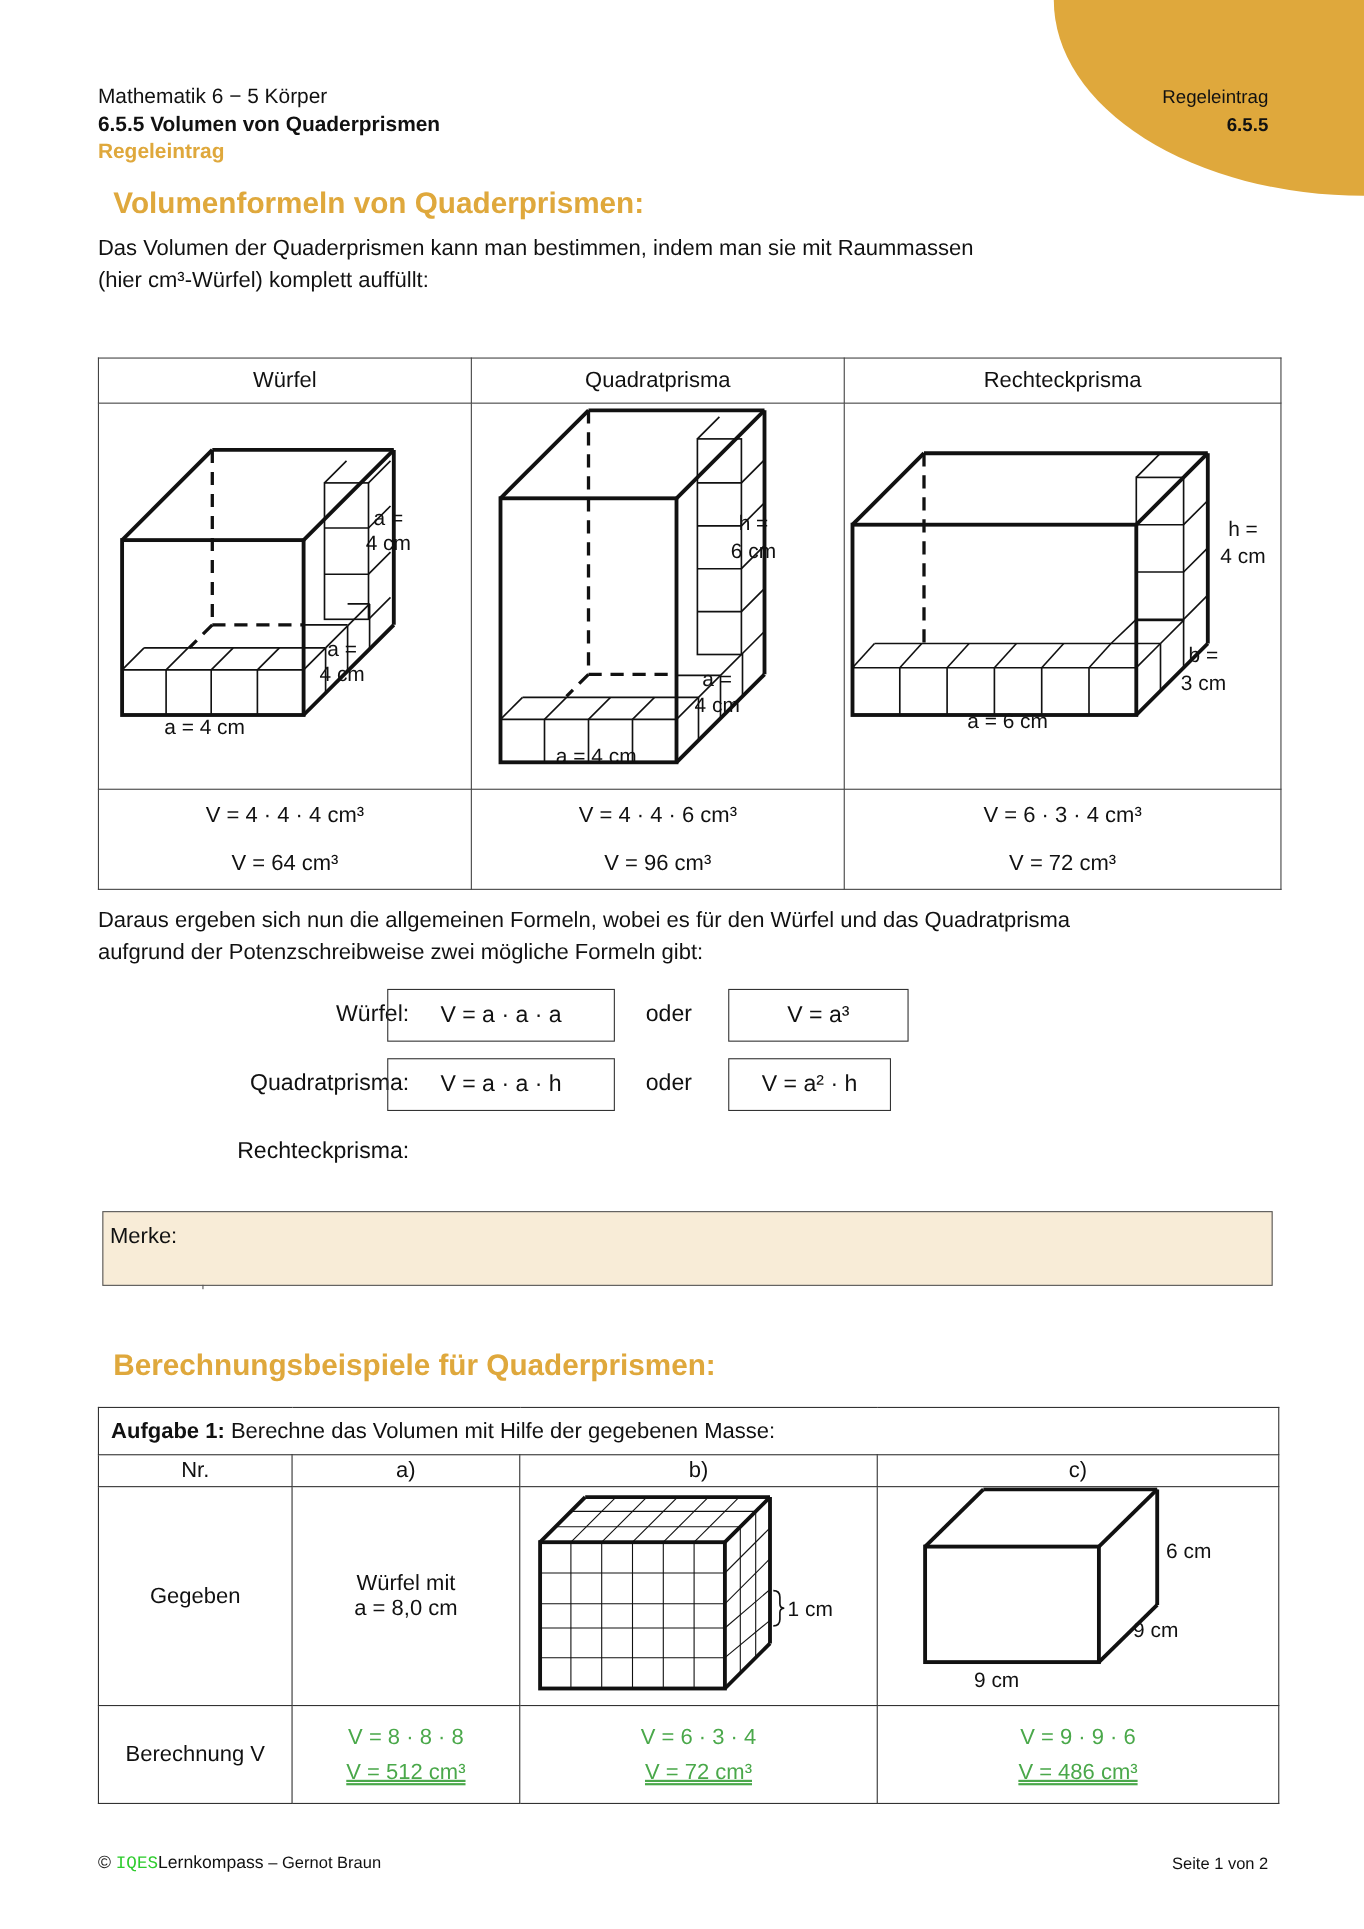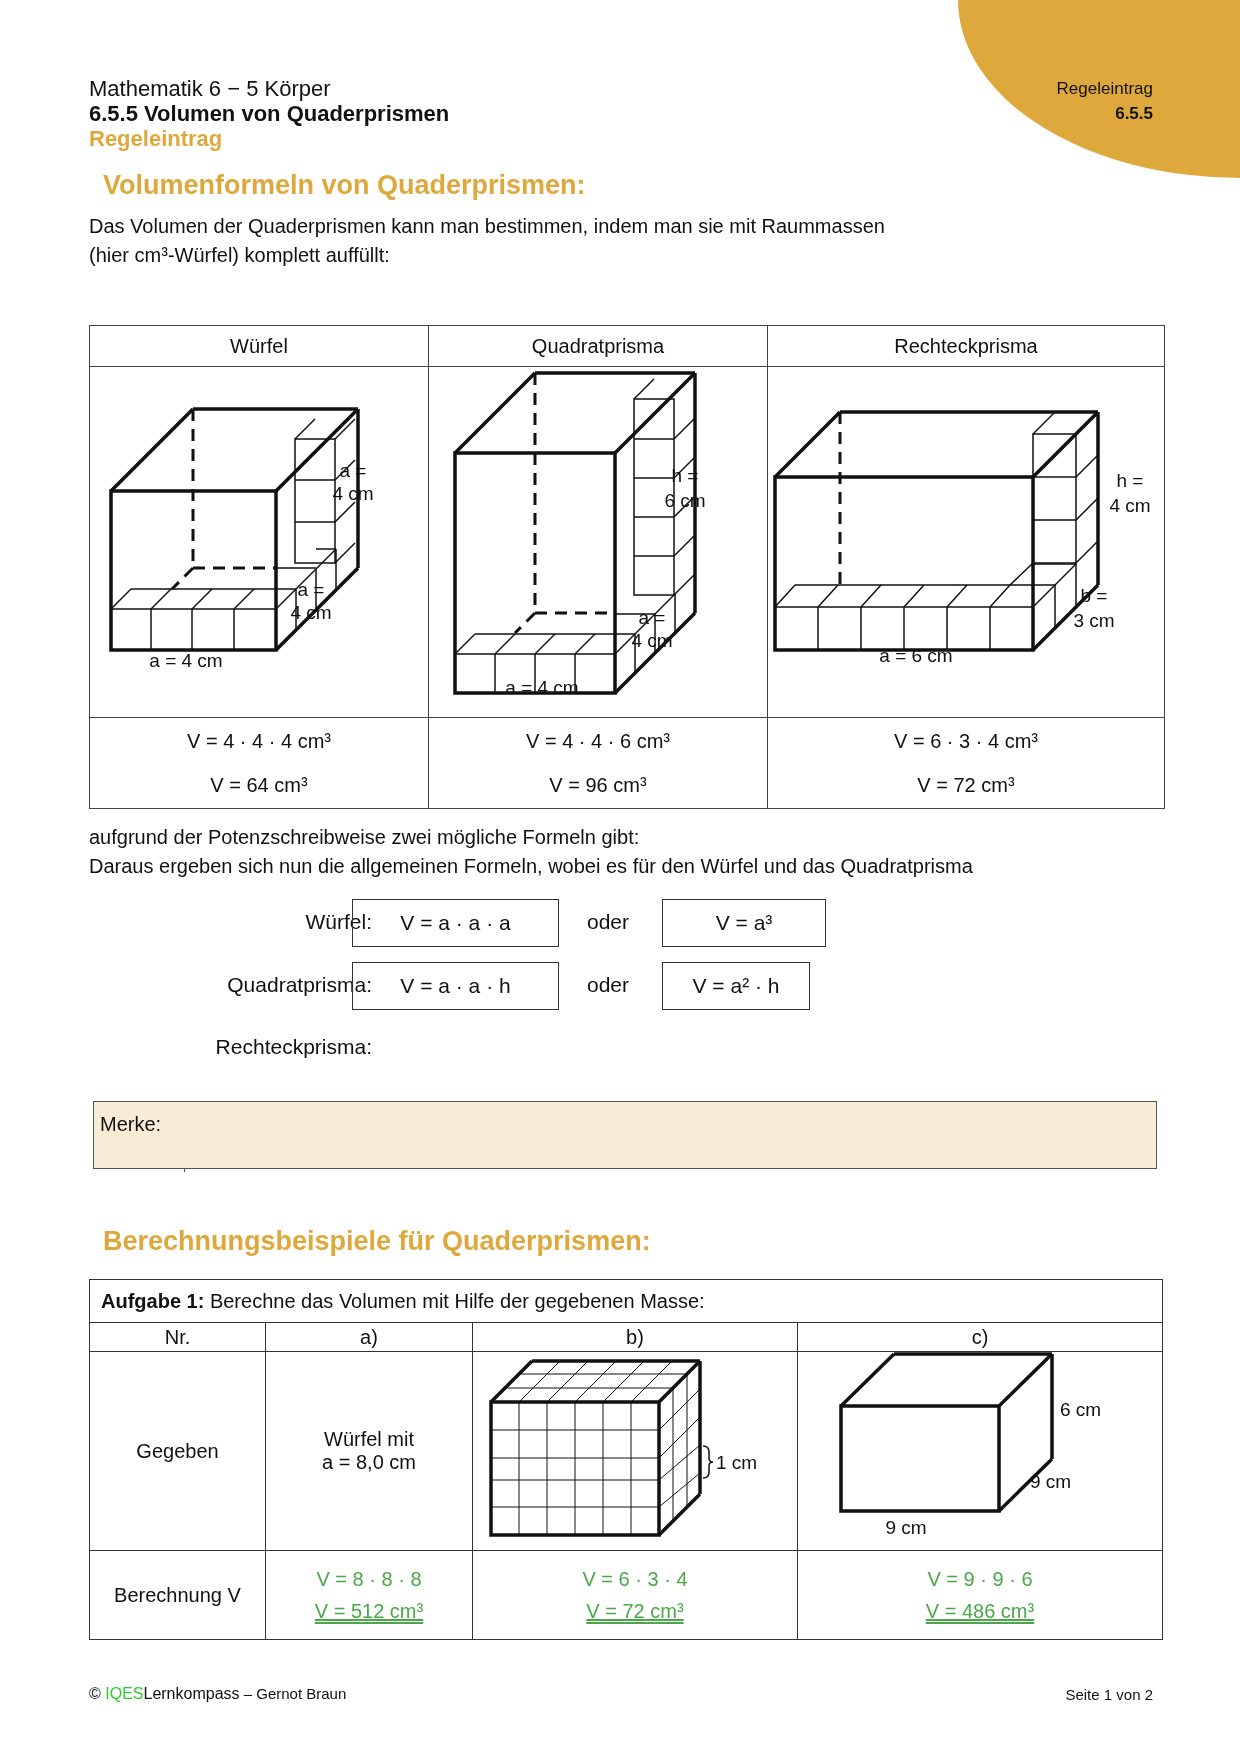--- a/index.html
+++ b/index.html
@@ -1,20 +1,20 @@
 <!DOCTYPE html>
 <html><head>
 <meta charset="utf-8">
 <style>
   html, body { margin:0; padding:0; background:#ffffff; }
   body { width:1240px; height:1754px; position:relative; overflow:hidden;
          font-family:"Liberation Sans", sans-serif; color:#111; }
   .corner { position:absolute; right:0; top:0; width:282px; height:178px;
             background:#dfa83c; border-bottom-left-radius:282px 178px; }
-  .hdr-left { position:absolute; left:89px; top:76px; font-size:22px; line-height:25px; }
+  .hdr-left { position:absolute; left:89px; top:76px; font-size:19px; line-height:25px; }
   .hdr-left .b { font-weight:bold; }
   .hdr-left .o { color:#dfa83c; font-weight:bold; }
   .hdr-right { position:absolute; right:87px; top:76px; font-size:17px; line-height:25px; text-align:right; }
   .hdr-right .b { font-weight:bold; }
   h2 { position:absolute; left:89px; margin:14px; color:#dfa83c; font-size:27px; font-weight:bold; }
   .para { position:absolute; left:89px; font-size:20px; line-height:29px; margin:0; width:1070px; }
   table { border-collapse:collapse; position:absolute; }
   .t1 { left:89px; top:325px; width:1074px; }
   .t1 td { border:1.5px solid #444; text-align:center; font-size:20px; padding:0; }
   .t1 .head td { height:40px; }
@@ -31,21 +31,21 @@
   .merke .sep { position:absolute; left:90px; top:66px; width:1px; height:4px; background:#555; }
   .t2 { left:89px; top:1279px; width:1074px; }
   .t2 td { border:1.5px solid #333; text-align:center; font-size:20px; padding:0; }
   .t2 .task td { height:42px; text-align:left; padding-left:11px; }
   .t2 .nr td { height:28px; }
   .t2 .geg td { height:198px; vertical-align:middle; }
   .t2 .ber td { height:88px; }
   .green { color:#4aa84a; line-height:32px; }
   .green .u { text-decoration:underline double; }
   .footer { position:absolute; left:89px; top:1685px; font-size:16px; }
-  .footer .iqes { color:#2ecc2e; }
+  .footer .iqes { color:#2ecc2e;font-family:Liberation Mono, monospace; }
   .footer .gb { font-size:15px; }
   .pageno { position:absolute; right:87px; top:1686px; font-size:15px; }
   svg { display:block; }
   .lbltxt { font-family:"Liberation Sans", sans-serif; font-size:19px; fill:#111; }
 </style>
 </head>
 <body>
 
 <div class="corner"></div>
 
@@ -243,22 +243,22 @@
     </td>
     <td>
       <div>V = 6 · 3 · 4 cm³</div>
       <div>V = 72 cm³</div>
     </td>
   </tr>
 </tbody>
   </table>
 
 <div class="para" style="top:823px">
+  <div>Daraus ergeben sich nun die allgemeinen Formeln, wobei es für den Würfel und das Quadratprisma</div>
   <div>aufgrund der Potenzschreibweise zwei mögliche Formeln gibt:</div>
-  <div>Daraus ergeben sich nun die allgemeinen Formeln, wobei es für den Würfel und das Quadratprisma</div>
 </div>
 
 <div class="formula-row" style="top:899px">
   <span class="lbl">Würfel:</span>
   <span class="box" style="left:265px;width:205px">V = a · a · a</span>
   <span class="oder">oder</span>
   <span class="box" style="left:575px;width:162px">V = a³</span>
 </div>
 <div class="formula-row" style="top:962px">
   <span class="lbl">Quadratprisma:</span>

